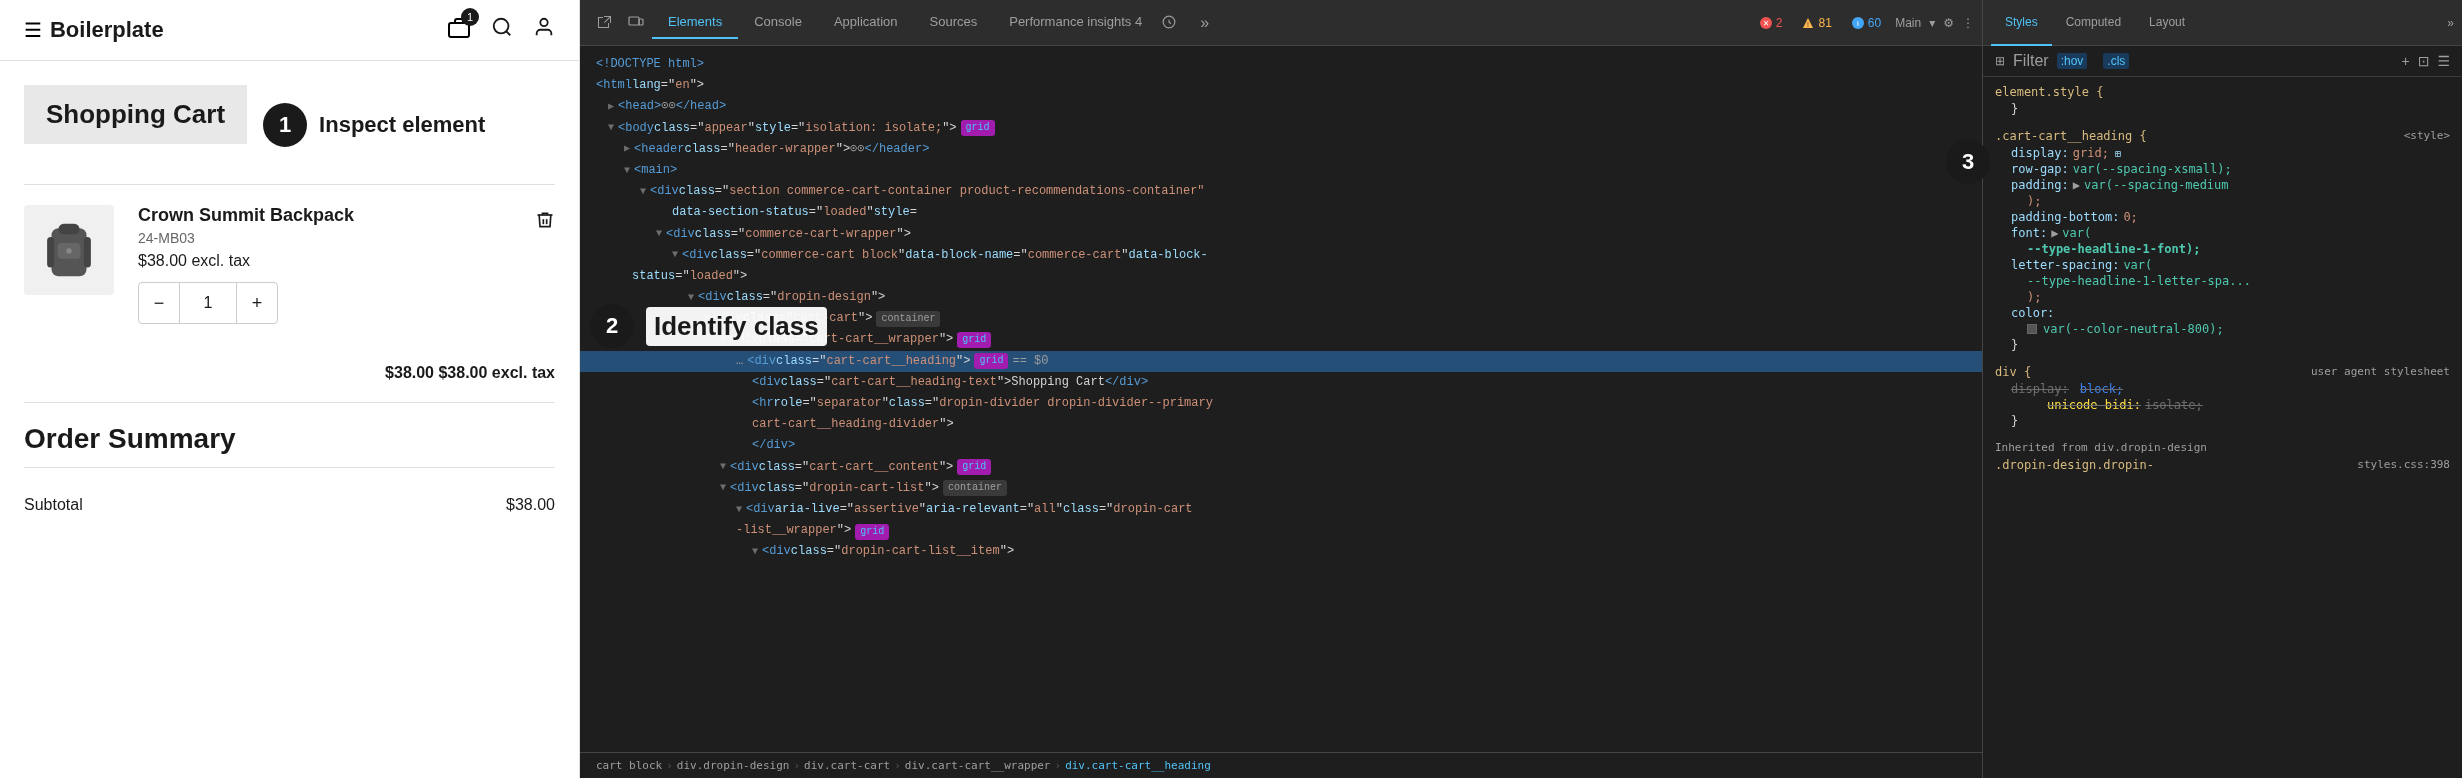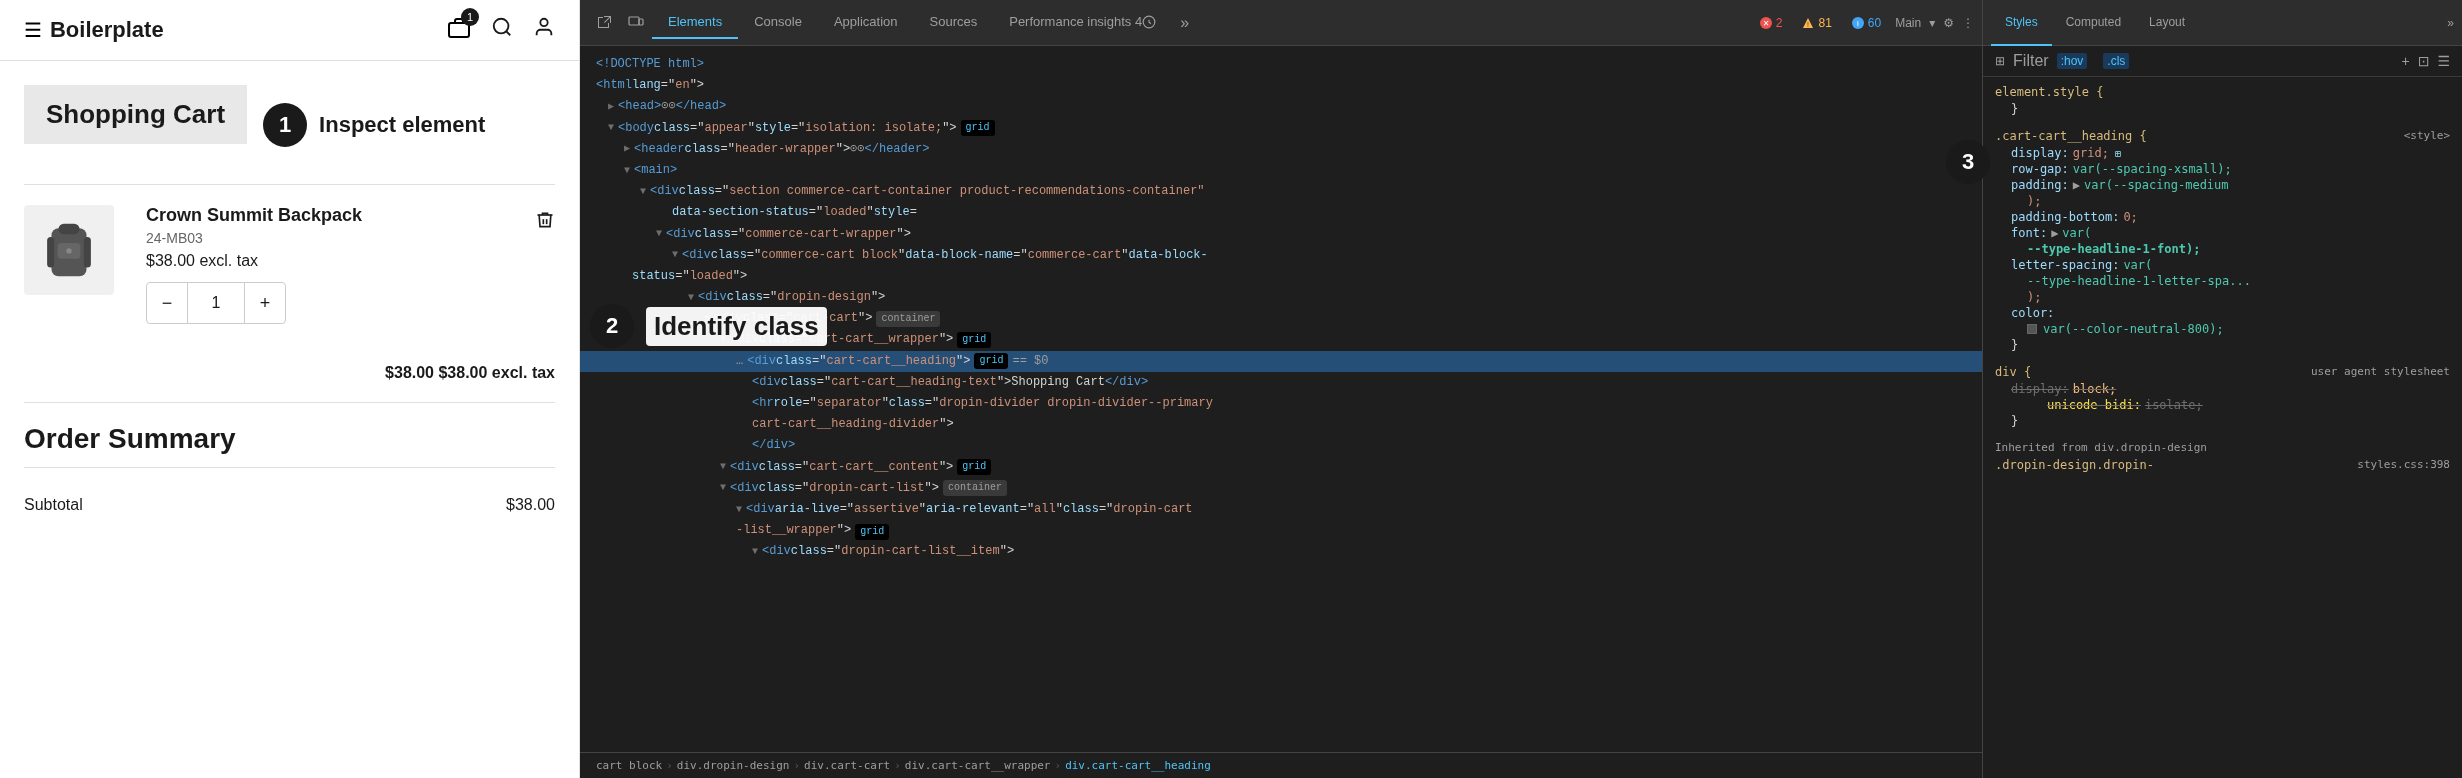--- a/index.html
+++ b/index.html
@@ -85,21 +85,21 @@
       color: #1a1a1a;
       margin-bottom: 20px;
       display: inline-block;
     }
 
     .divider { height: 1px; background: #e0e0e0; margin-bottom: 20px; }
 
     .cart-item {
       display: flex;
       align-items: flex-start;
-      gap: 32px;
+      gap: 24px;
       padding-bottom: 20px;
       margin-bottom: 20px;
     }
 
     .product-image {
       width: 90px;
       height: 90px;
       background: #f0f0f0;
       border-radius: 4px;
       display: flex;
@@ -292,21 +292,21 @@
       align-items: center;
       background: #3a3a3a;
       color: #9e9e9e;
       border-radius: 3px;
       padding: 0 5px;
       font-size: 10px;
       margin-left: 4px;
       height: 16px;
     }
 
-    .badge-blue { background: #000000; color: #4fc3f7; }
+    .badge-blue { background: #a21caf; color: #4fc3f7; }
 
     .eq-marker { color: #9e9e9e; margin-left: 4px; }
 
     .expand-arrow { color: #6e6e6e; margin-right: 4px; font-size: 10px; }
     .dots-indicator { color: #9e9e9e; }
 
     .breadcrumb-bar {
       background: #1e1e1e;
       border-top: 1px solid #444;
       padding: 6px 16px;
@@ -531,21 +531,21 @@
     <div class="devtools-toolbar-icon">
       <svg width="16" height="16" viewBox="0 0 16 16" fill="currentColor">
         <rect x="1" y="2" width="10" height="8" rx="1" stroke="currentColor" stroke-width="1.2" fill="none"></rect>
         <rect x="11" y="4" width="4" height="6" rx="1" stroke="currentColor" stroke-width="1.2" fill="none"></rect>
       </svg>
     </div>
     <div class="devtools-tab active">Elements</div>
     <div class="devtools-tab">Console</div>
     <div class="devtools-tab">Application</div>
     <div class="devtools-tab">Sources</div>
-    <div class="devtools-tab" style="display:flex;align-items:center;gap:0;">
+    <div class="devtools-tab" style="display:flex;align-items:center;gap:20px;">
       <span>Performance insights 4</span>
       <svg width="14" height="14" viewBox="0 0 24 24" fill="none" stroke="currentColor" stroke-width="2">
           <circle cx="12" cy="12" r="10"></circle>
           <path d="M12 8v4l3 3"></path>
         </svg>
     </div>
     <div class="devtools-tab-more">»</div>
     <div class="devtools-error-bar">
       <span class="error-badge error-red">
         <svg width="12" height="12" viewBox="0 0 12 12" fill="currentColor">
@@ -872,21 +872,21 @@
       </div>
     </div>
 
     <div class="css-rule">
       <div style="display:flex;justify-content:space-between;">
         <span class="css-selector">div {</span>
         <span class="source-link">user agent stylesheet</span>
       </div>
       <div class="css-line strikethrough">
         <span class="css-property" style="color:#6e6e6e;">display:</span>
-        <span style="color:#fdba74;">block;</span>
+        <span style="color:#3b82f6;margin-left:7px;">block;</span>
       </div>
       <div class="css-line strikethrough">
         <span class="css-property" style="color:#fde047;margin-left:36px;">unicode-bidi:</span>
         <span style="color:#6e6e6e;">isolate;</span>
       </div>
       <div class="css-line">
         <span class="css-brace">}</span>
       </div>
     </div>
 

